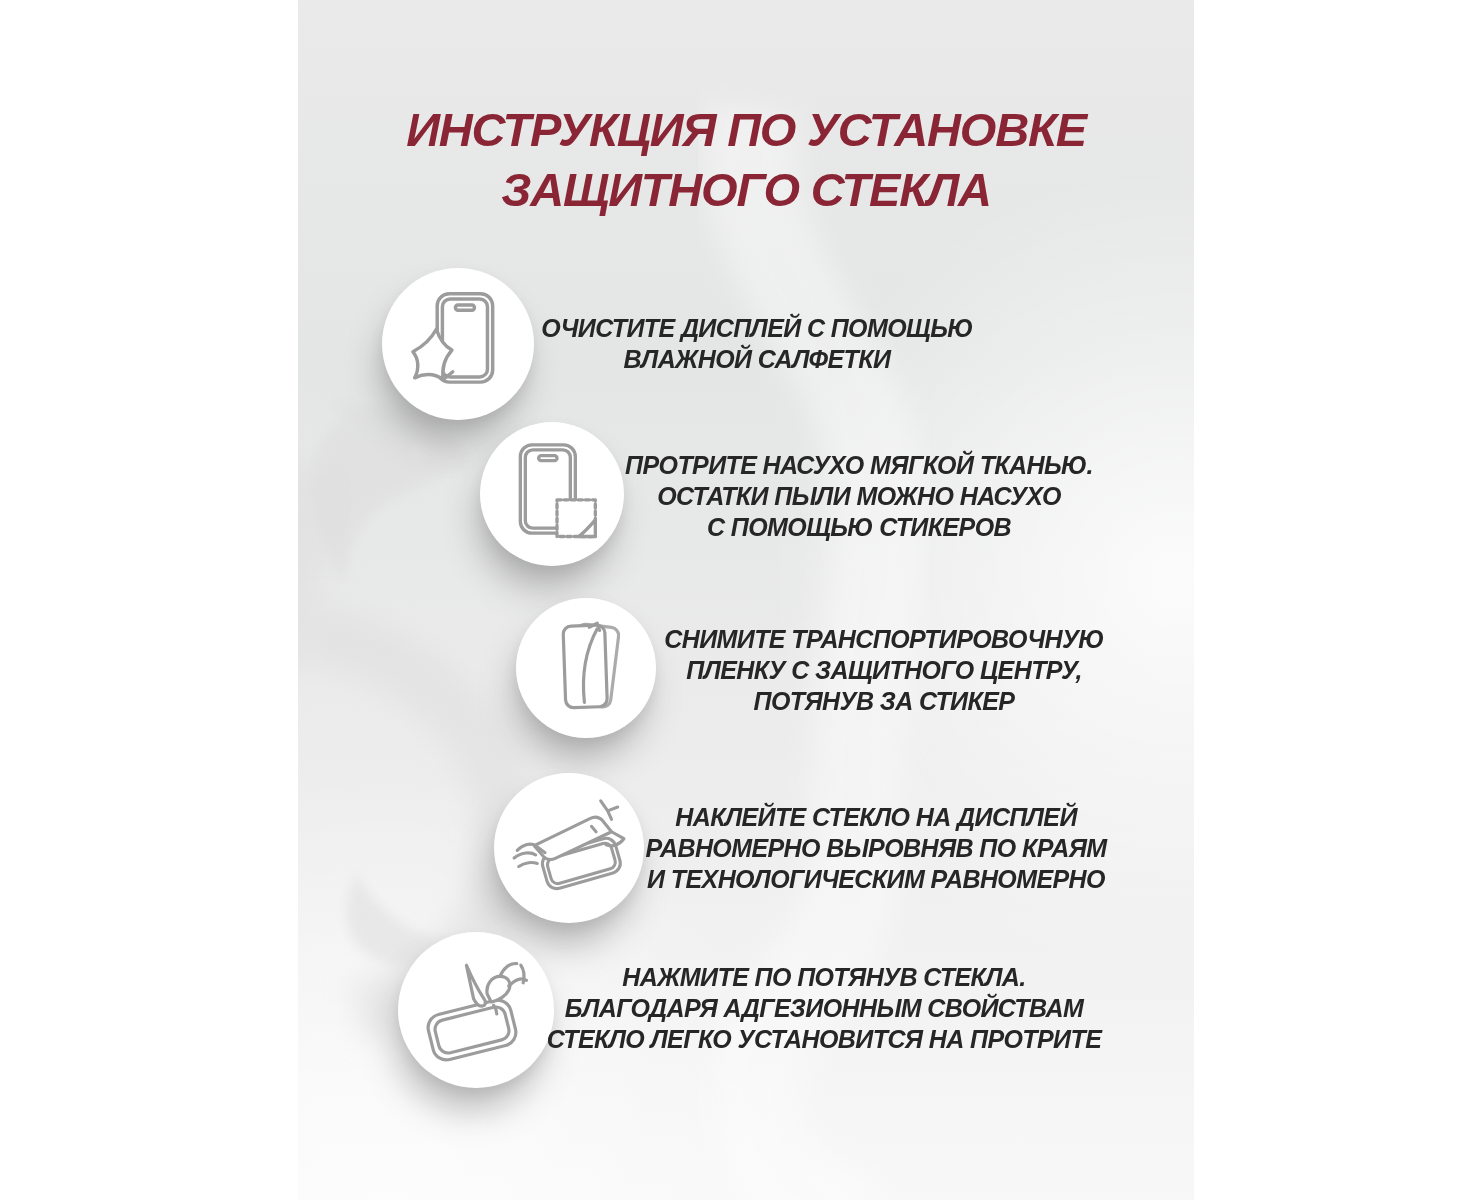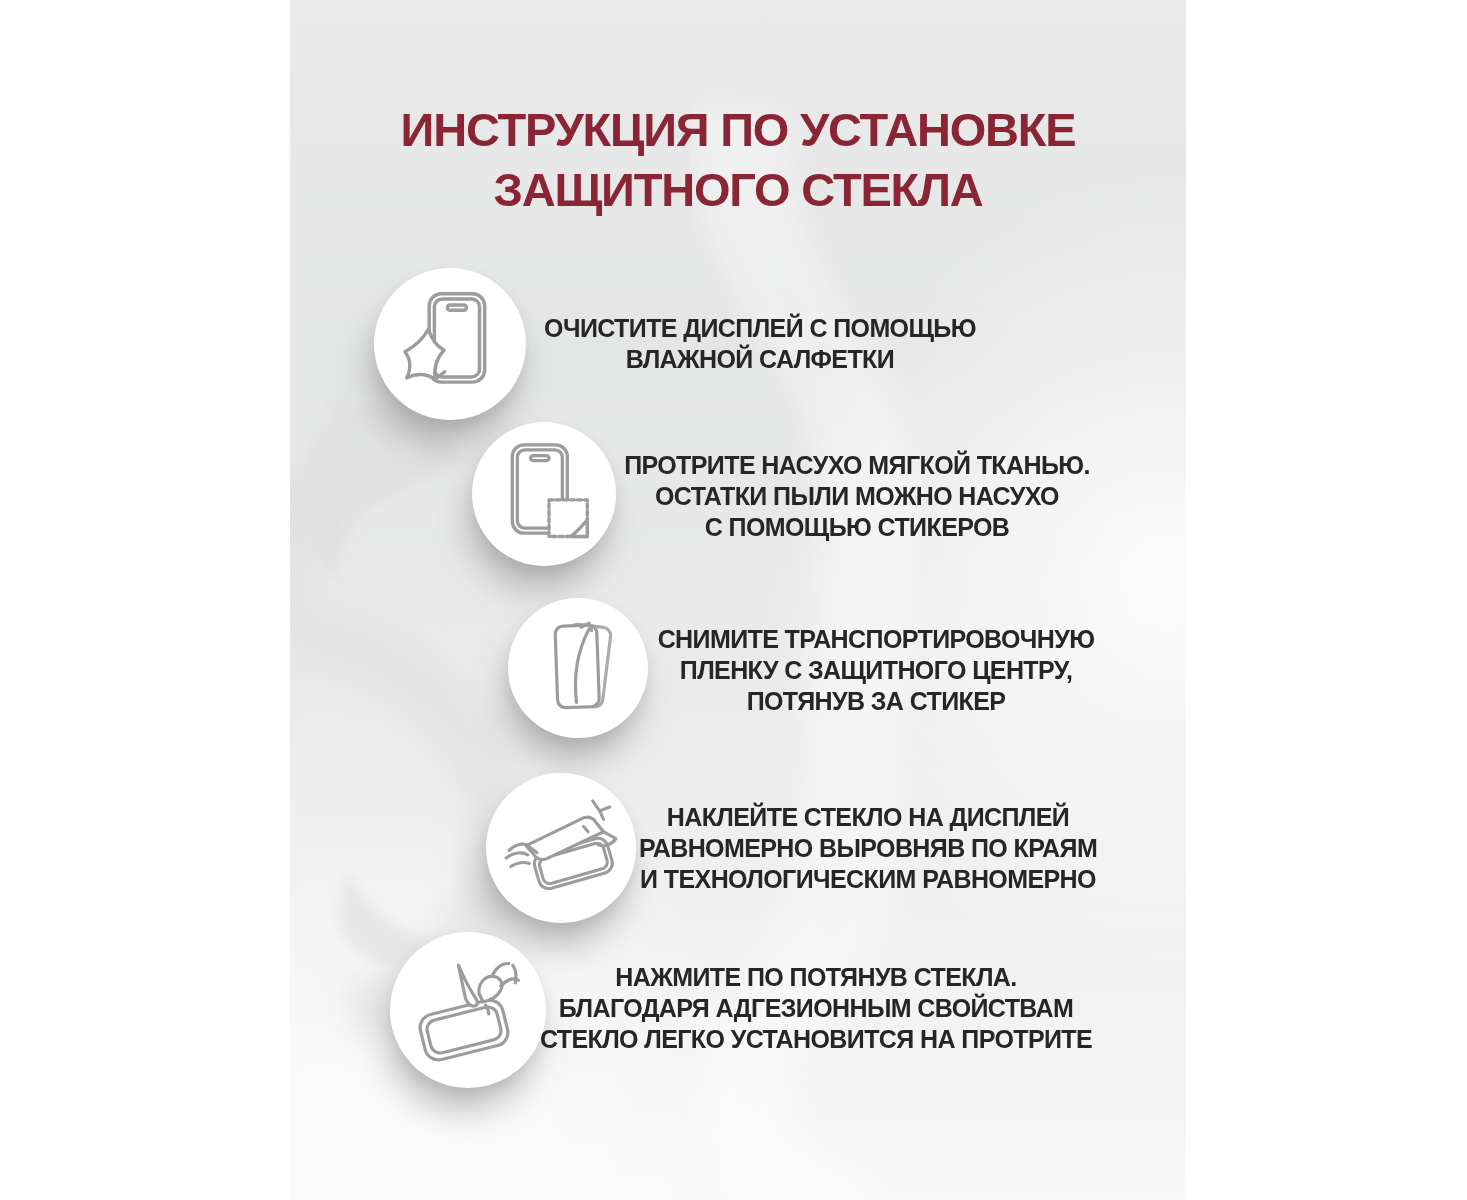--- a/index.html
+++ b/index.html
@@ -5,21 +5,21 @@
   html,body{margin:0;padding:0;}
   body{
     width:1467px;height:1200px;
     background:#ffffff;
     font-family:"Liberation Sans","DejaVu Sans",sans-serif;
     position:relative;
     overflow:hidden;
     -webkit-font-smoothing:antialiased;
   }
   .canvas{
-    position:absolute;left:6px;top:0;width:1172px;height:1200px;
+    position:absolute;left:14px;top:0;width:1172px;height:1200px;font-style:italic;
   }
   .panel{
     position:absolute;left:284px;top:0;width:896px;height:1200px;
     background:
       radial-gradient(circle at 98% 48%, rgba(255,255,255,.85) 0%, rgba(255,255,255,0) 38%),
       radial-gradient(circle at 10% 100%, rgba(255,255,255,.7) 0%, rgba(255,255,255,0) 30%),
       linear-gradient(to bottom, #eaeaea 0%, #e4e5e5 30%, #ececec 62%, #f8f8f8 100%);
     overflow:hidden;
   }
   .bg-art{position:absolute;left:0;top:0;width:896px;height:1200px;pointer-events:none;}
@@ -95,36 +95,36 @@
     <div class="step-circle" style="left:84px;top:268px;width:152px;height:152px;">
       <svg width="104" height="114" viewBox="0 0 120 130" class="ico">
         <rect x="36" y="7" width="64" height="102" rx="14"></rect>
         <rect x="42" y="13" width="52" height="90" rx="9"></rect>
         <rect x="57" y="20" width="22" height="6" rx="3"></rect>
         <path class="fillw" d="M 8,74 C 19,68 29,59 35,48 C 39,60 45,68 53,72 C 45,81 41,93 43,106 C 33,99 21,99 10,104 C 16,93 14,81 8,74 Z"></path>
         <path d="M 43,106 L 54,97"></path>
       </svg>
     </div>
 
-    <div class="step-text" style="left:459px;top:344px;margin-left:11px;">
+    <div class="step-text" style="left:459px;top:344px;">
       <div class="line">ОЧИСТИТЕ ДИСПЛЕЙ С ПОМОЩЬЮ</div>
       <div class="line">ВЛАЖНОЙ САЛФЕТКИ</div>
     </div>
 
     <div class="step-circle" style="left:182px;top:422px;width:144px;height:144px;">
       <svg width="100" height="110" viewBox="0 0 120 130" class="ico">
         <rect x="22" y="6" width="66" height="106" rx="14"></rect>
         <rect x="28" y="12" width="54" height="94" rx="9"></rect>
         <rect x="44" y="19" width="22" height="6" rx="3"></rect>
         <rect class="fillw dash" x="66" y="72" width="46" height="44"></rect>
         <path class="fillw" d="M 112,116 L 92,116 C 100,110 106,103 112,96 Z"></path>
       </svg>
     </div>
 
-    <div class="step-text" style="left:561px;top:496px;margin-left:6px;">
+    <div class="step-text" style="left:561px;top:496px;">
       <div class="line">ПРОТРИТЕ НАСУХО МЯГКОЙ ТКАНЬЮ.</div>
       <div class="line">ОСТАТКИ ПЫЛИ МОЖНО НАСУХО</div>
       <div class="line">С ПОМОЩЬЮ СТИКЕРОВ</div>
     </div>
 
     <div class="step-circle" style="left:218px;top:598px;width:140px;height:140px;">
       <svg width="96" height="106" viewBox="0 0 120 130" class="ico">
         <g class="lt">
           <rect x="44" y="12" width="52" height="100" rx="10" transform="rotate(7 70 62)"></rect>
         </g>

